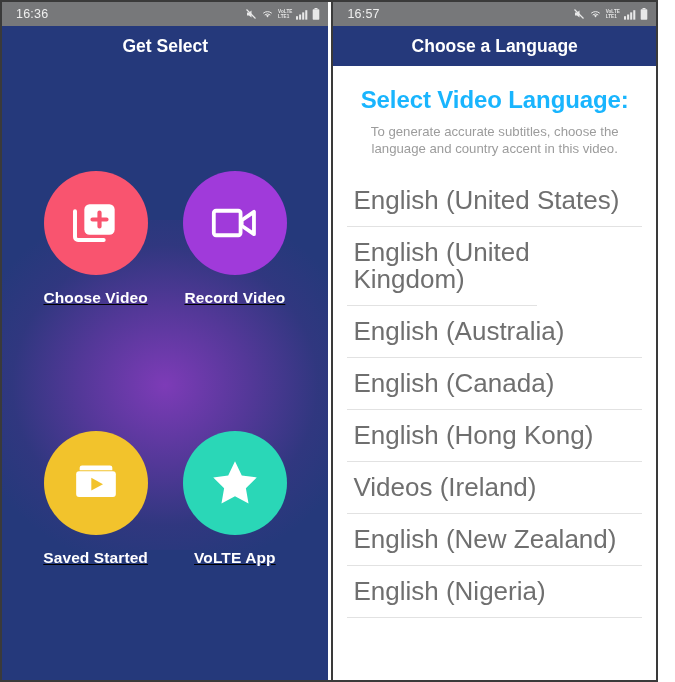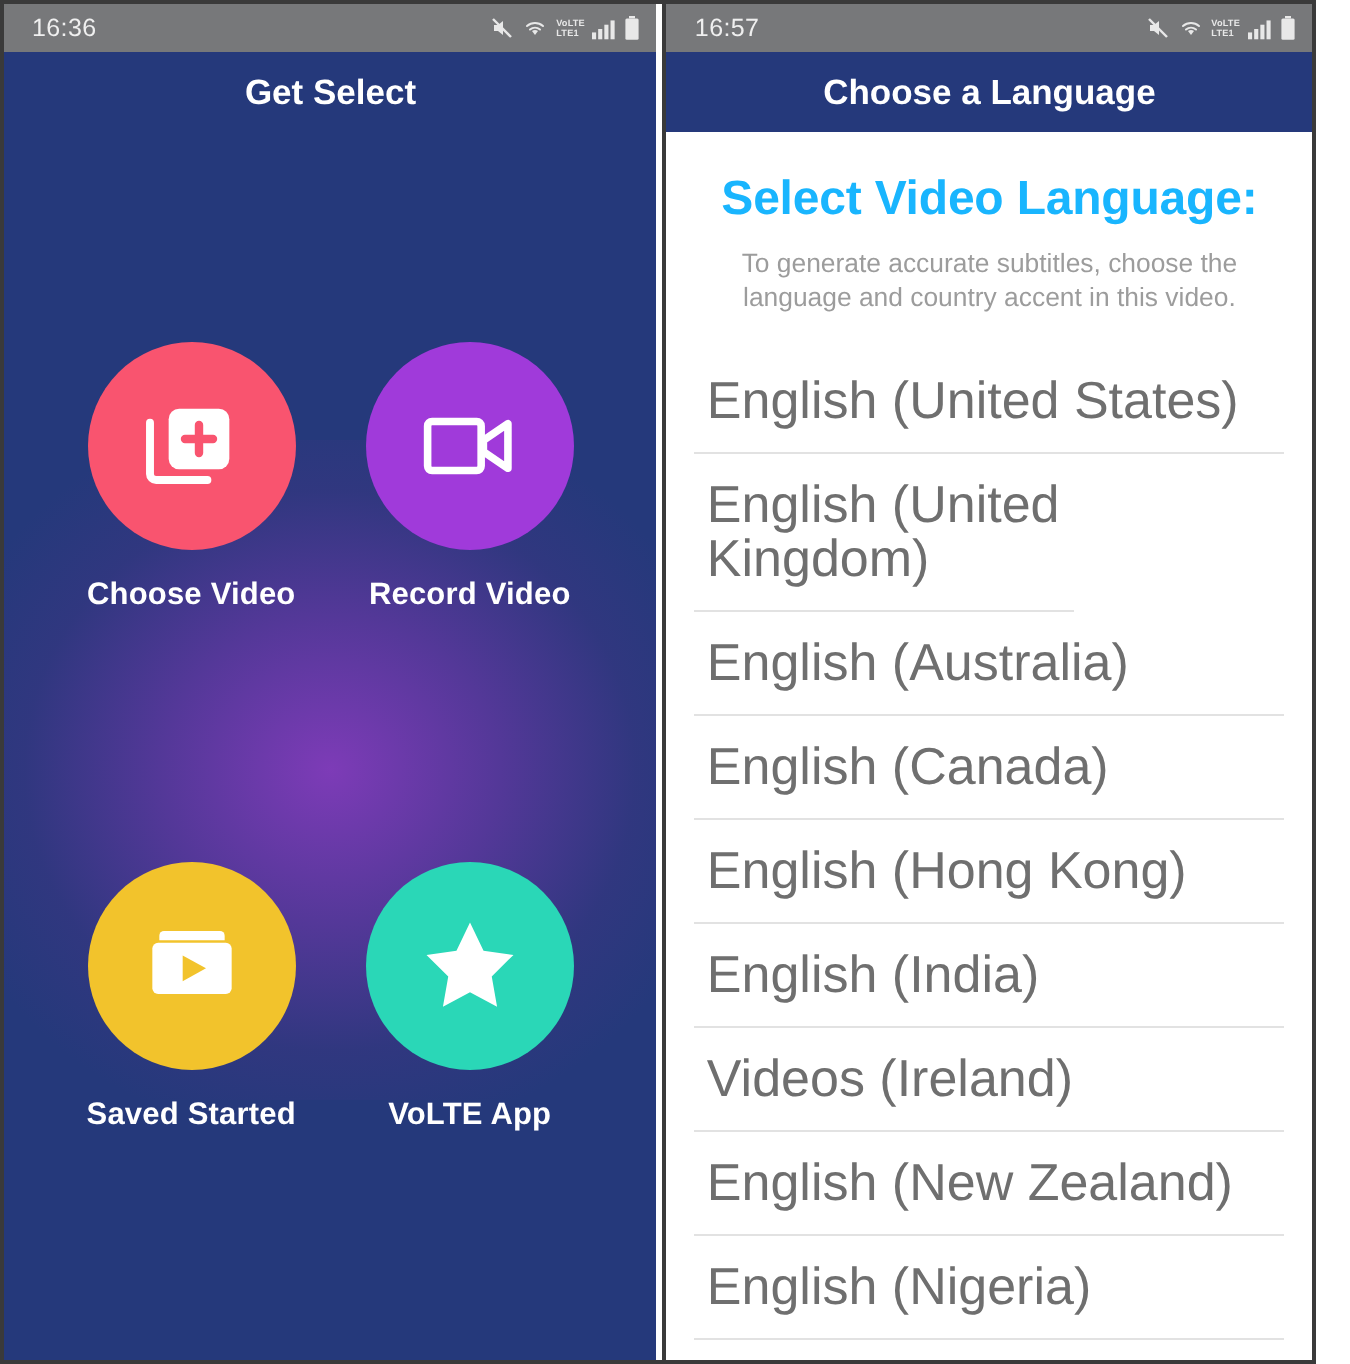--- a/index.html
+++ b/index.html
@@ -89,20 +89,21 @@
   }
   .tile-grid {
     position: relative;
     height: 100%;
     display: grid;
     grid-template-columns: 1fr 1fr;
     grid-template-rows: 1fr 1fr;
     align-content: center;
     padding: 52px 24px 60px;
     row-gap: 18px;
+    text-decoration: underline;
   }
   .tile {
     display: flex;
     flex-direction: column;
     align-items: center;
     justify-content: center;
     cursor: pointer;
   }
   .tile-circle {
     width: 104px; height: 104px;
@@ -282,21 +283,20 @@
     <div class="lang-body">
       <div class="lang-title">Select Video Language:</div>
       <div class="lang-sub">To generate accurate subtitles, choose the language and country accent in this video.</div>
 
       <div class="lang-list">
         <div class="lang-item">English (United States)</div>
         <div class="lang-item" style="max-width:190px">English (United Kingdom)</div>
         <div class="lang-item">English (Australia)</div>
         <div class="lang-item">English (Canada)</div>
         <div class="lang-item">English (Hong Kong)</div>
-        <div class="lang-item">English (India)</div>
         <div class="lang-item">Videos (Ireland)</div>
         <div class="lang-item">English (New Zealand)</div>
         <div class="lang-item">English (Nigeria)</div>
       </div>
     </div>
   </div>
 
 </div>
 
 </body></html>

